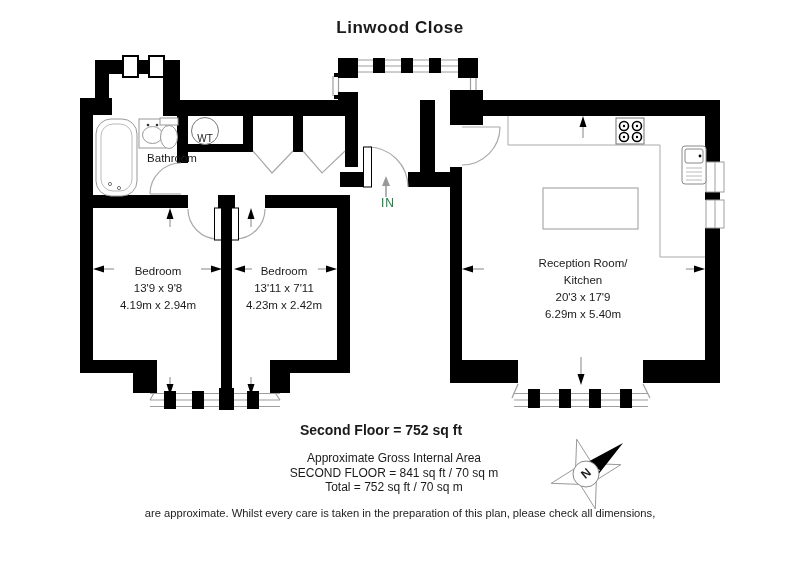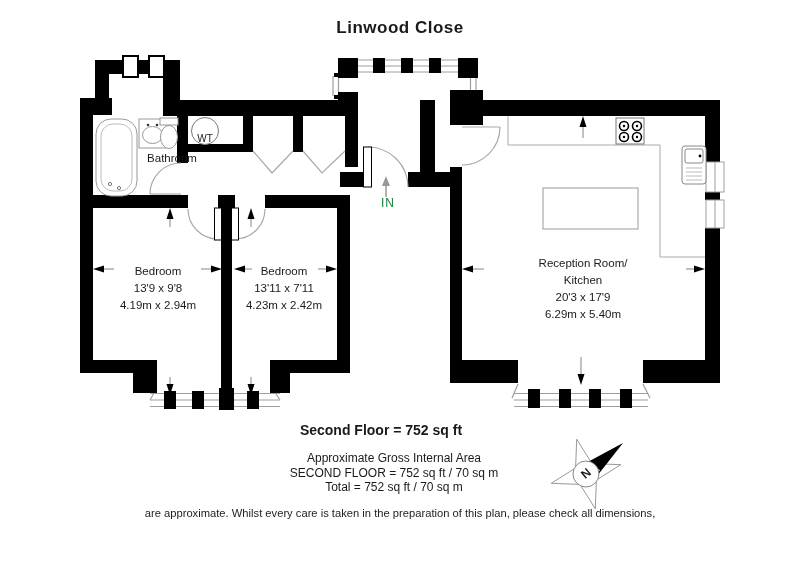--- a/index.html
+++ b/index.html
@@ -242,21 +242,21 @@
     <div>Reception Room/</div>
     <div>Kitchen</div>
     <div>20'3 x 17'9</div>
     <div>6.29m x 5.40m</div>
   </div>
 
   <div class="t bold-sum" style="left:381px;top:422px">Second Floor = 752 sq ft</div>
 
   <div class="t sum" style="left:394px;top:451px">
     <div>Approximate Gross Internal Area</div>
-    <div>SECOND FLOOR = 752 sq ft / 70 sq m</div>
+    <div>SECOND FLOOR = 841 sq ft / 70 sq m</div>
     <div>Total = 752 sq ft / 70 sq m</div>
   </div>
 
   <div class="t disc" style="left:400px;top:506px">
     <div>are approximate. Whilst every care is taken in the preparation of this plan, please check all dimensions,</div>
   </div>
 
   <div class="t north" style="left:586px;top:474px">N</div>
 </div>
 

